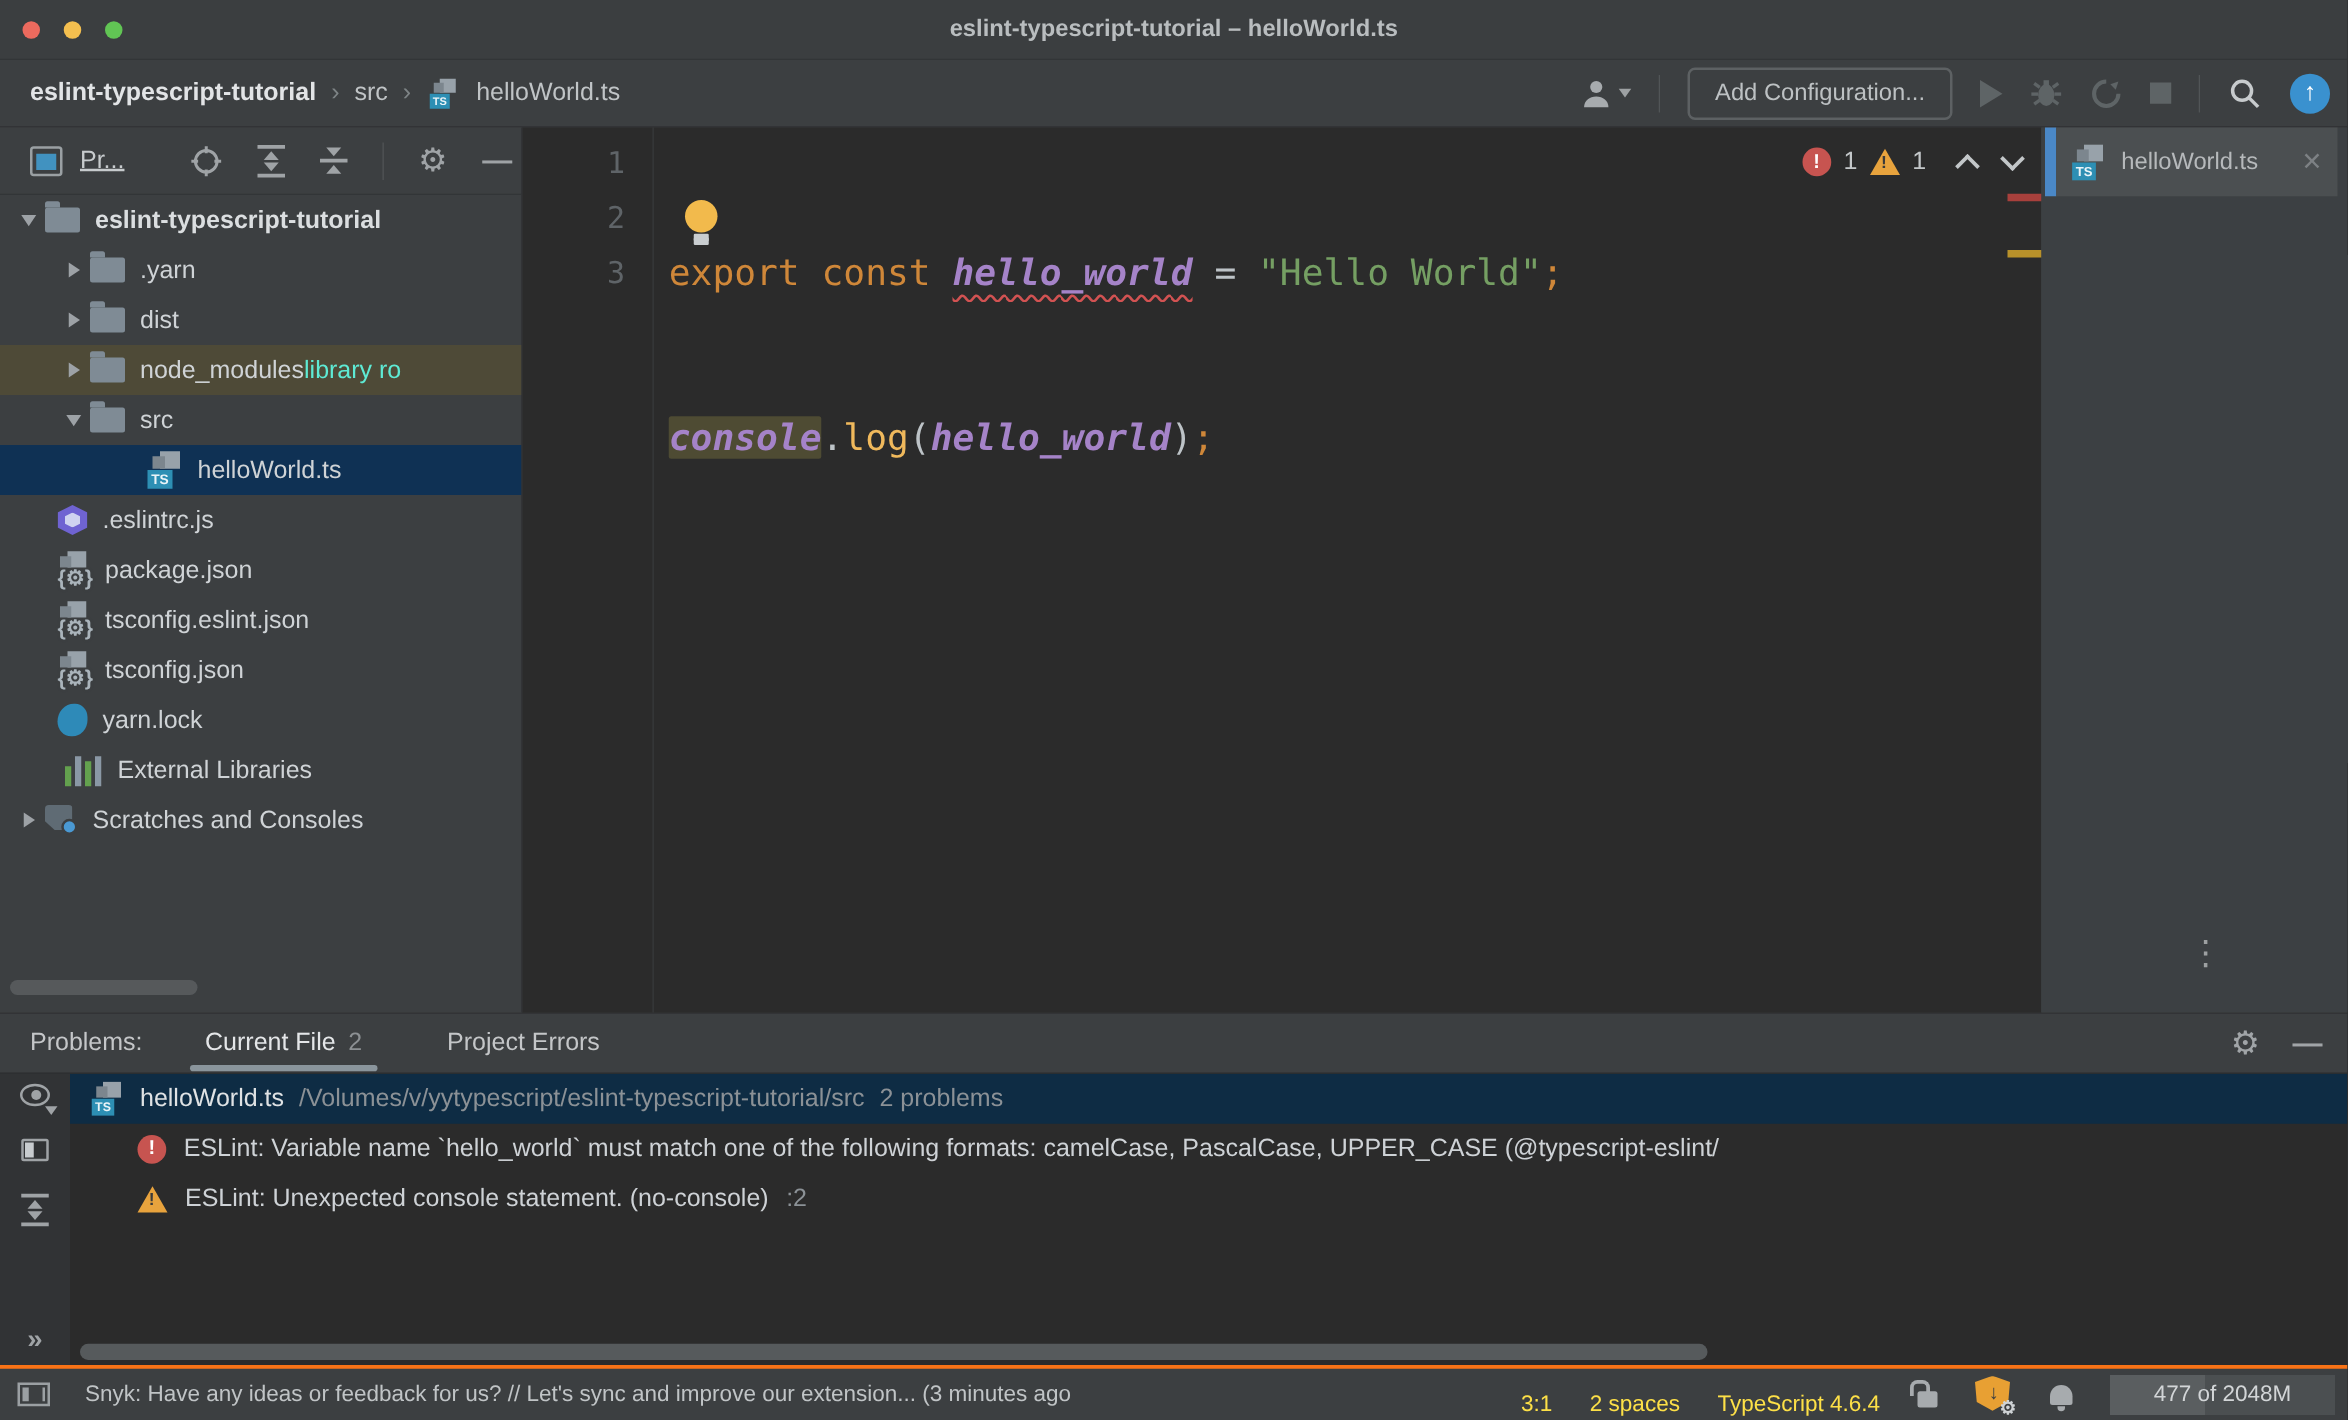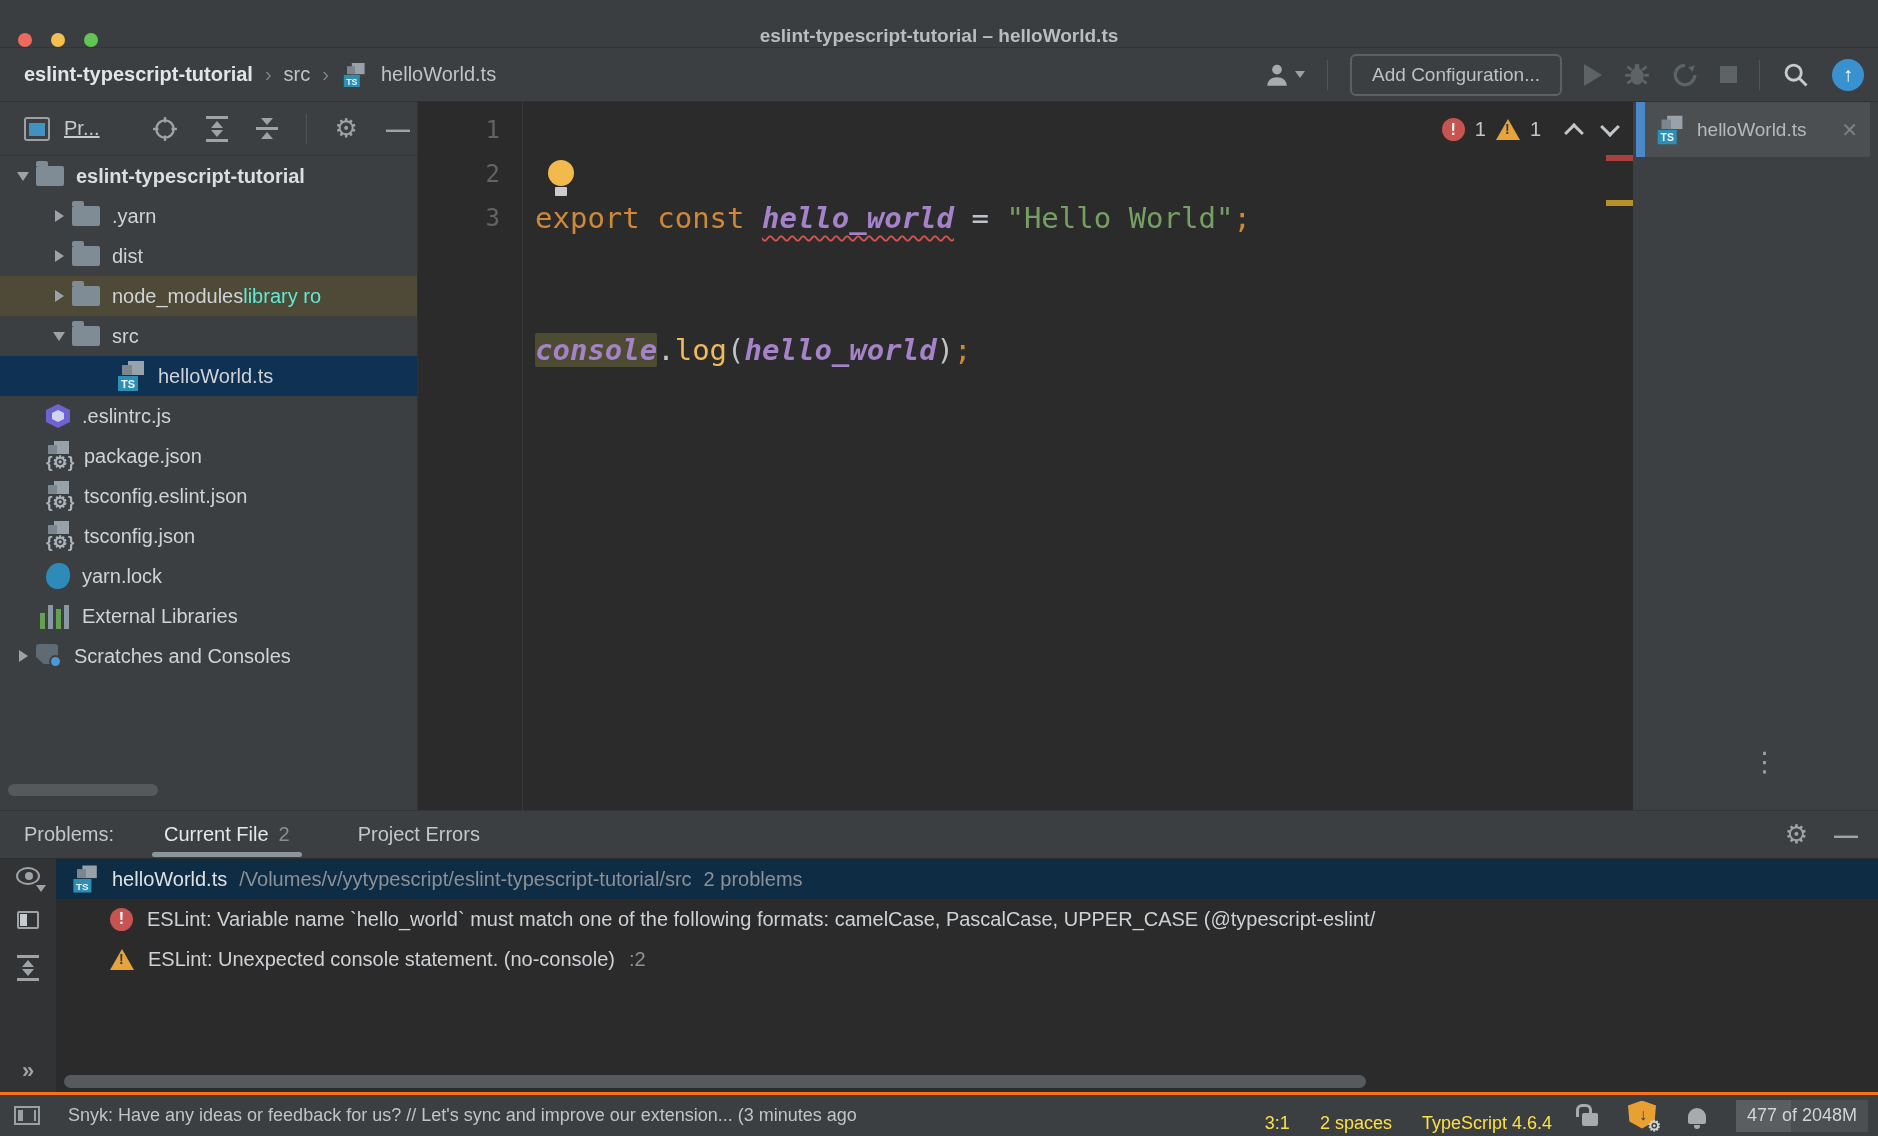--- a/index.html
+++ b/index.html
@@ -1,21 +1,21 @@
 <!DOCTYPE html>
 <html><head>
 <meta charset="utf-8">
 <style>
   * { margin:0; padding:0; box-sizing:border-box; }
   html,body { width:1878px; height:1136px; overflow:hidden; background:#2b2b2b;
               font-family:"Liberation Sans", sans-serif; }
   .app { position:relative; width:1878px; height:1136px; background:#3c3f41; }
 
   
-  .titlebar { height:48px; background:#3b3e40; display:flex; align-items:flex-end;
+  .titlebar { height:48px; background:#3b3e40; display:flex; align-items:center;
               position:relative; border-bottom:1px solid #323537; }
   .traffic { display:flex; gap:19px; margin-left:18px; }
   .tl { width:14px; height:14px; border-radius:50%; }
   .tl.red{ background:#ec6a5e; } .tl.yellow{ background:#f4bf4f; } .tl.green{ background:#61c554; }
   .win-title { position:absolute; left:0; right:0; text-align:center; color:#b9bdbf;
                font-size:19px; font-weight:bold; pointer-events:none; }
 
   
   .toolbar { height:54px; background:#3c3f41; display:flex; align-items:center;
              border-bottom:1px solid #2f3133; padding:0 14px 0 24px; }
@@ -193,21 +193,21 @@
   .lock-ic::before { content:""; position:absolute; left:-6px; top:-9px; width:10px; height:10px;
                      border:3px solid #a7abae; border-bottom:none; border-radius:6px 6px 0 0; }
   .snyk-ic { position:relative; width:30px; height:30px; }
   .snyk-ic .body { position:absolute; inset:0 2px 2px 0; background:#e8a033;
                    clip-path:polygon(50% 0,100% 18%,95% 75%,50% 100%,5% 75%,0 18%); }
   .snyk-ic .arrow { position:absolute; left:11px; top:5px; color:#3c3f41; font-weight:bold; font-size:16px; }
   .snyk-ic .gear { position:absolute; right:-3px; bottom:-4px; color:#cfd3d5; font-size:15px; }
   .bell-ic { width:18px; height:16px; background:#a7abae; border-radius:9px 9px 2px 2px; position:relative; }
   .bell-ic::after { content:""; position:absolute; left:6px; bottom:-5px; width:6px; height:4px;
                     border-radius:0 0 3px 3px; background:#a7abae; }
-  .mem { position:relative; width:132px; height:32px; background:#4b4f51; overflow:hidden;
+  .mem { position:relative; width:180px; height:32px; background:#4b4f51; overflow:hidden;
          display:flex; align-items:center; justify-content:center; color:#d2d5d7; }
   .mem .fill { position:absolute; left:0; top:0; bottom:0; width:42%; background:#5a5e60; }
   .mem span { position:relative; z-index:1; }
 
   svg { display:block; }
 </style>
 </head>
 <body>
 
 <div class="app">
@@ -372,21 +372,21 @@
           <span class="pagefile">
               <i class="pg"></i>
               <b class="brace-badge">{⚙}</b>
             </span>
           <span class="lbl">tsconfig.json</span>
         </div>
         <div class="trow ind1">
           <i class="yarn-blob"></i>
           <span class="lbl">yarn.lock</span>
         </div>
-        <div class="trow ind0" style="padding-left:40px;">
+        <div class="trow ind0" style="padding-left:52px;">
           <span class="extlib">
               <i></i>
               <i></i>
               <i></i>
               <i></i>
             </span>
           <span class="lbl">External Libraries</span>
         </div>
         <div class="trow ind0">
           <span class="chev right"></span>

